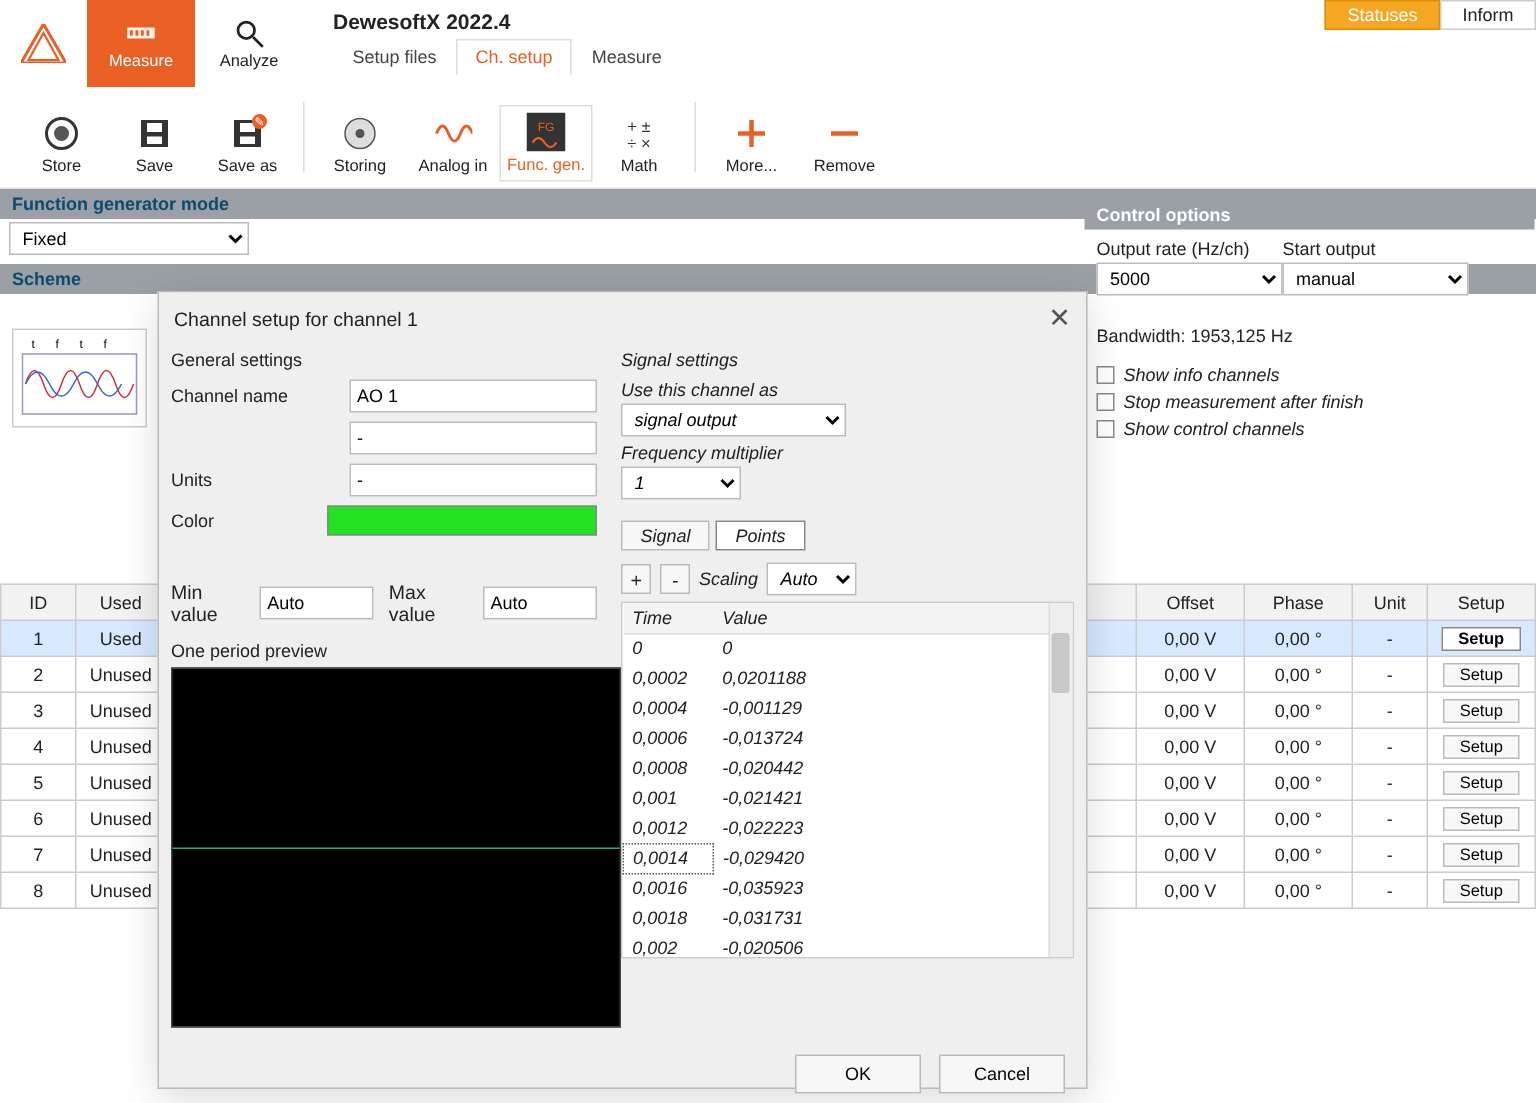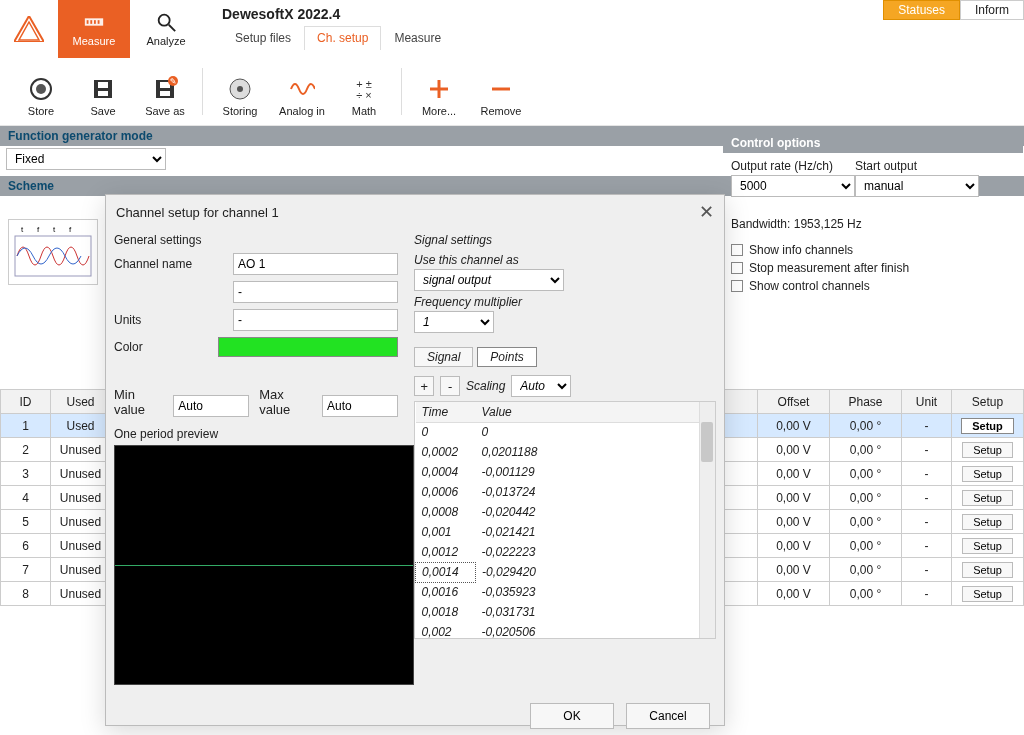--- a/index.html
+++ b/index.html
@@ -36,21 +36,21 @@
 select, input[type=text] { font: inherit; font-size:12px; border:1px solid #bbb; background:#fff; padding:2px 4px; height:22px; }
 .mode-select { width:160px; }
 
 .right-pane { position:absolute; top:133px; left:723px; width:300px; }
 .right-title { background:#9aa0a6; color:#fff; font-size:12px; font-weight:600; padding:3px 8px; }
 .right-grid { display:flex; padding:6px 8px 4px;align-items:flex-end; }
 .right-field label { display:block; font-size:12px; margin-bottom:2px; }
 .right-field select { width:124px; }
 .bw-label { font-size:12px; padding:0 8px 8px;margin-top:16px; }
 .check-list { padding:2px 8px; }
-.check-item { display:flex; align-items:center; gap:6px; font-size:12px; padding:2px 0; }
+.check-item { display:flex; align-items:center; gap:6px; font-size:12px; padding:2px 0;font-style:italic; }
 .fake-check { width:12px; height:12px; border:1px solid #888; display:inline-block; }
 
 
 .scheme-thumb { position:absolute; top:219px; left:8px; width:90px; height:66px; border:1px solid #ccc; background:#fff; display:flex; align-items:center; justify-content:center; }
 
 
 .grid-wrap { position:absolute; top:389px; left:0; width:1024px; }
 table.grid { border-collapse:collapse; width:100%; }
 table.grid th, table.grid td { border:1px solid #ccc; font-size:12px; text-align:center; height:24px; background:#fff; }
 table.grid th { background:#f2f2f2; font-weight:400; }
@@ -64,21 +64,21 @@
 .dlg-close { font-size:18px; color:#555; cursor:pointer; }
 .dlg-body { display:flex; flex:1; }
 .dlg-left { width:300px; padding:0 8px 8px; }
 .dlg-right { flex:1; padding:0 8px 8px; position:relative;font-style:italic; }
 .section-h { font-size:12px; padding:4px 0 6px; }
 .form-row { display:flex; align-items:center; gap:8px; margin-bottom:6px; }
 .form-row label { width:96px; font-size:12px; }
 .form-row input, .form-row select { flex:1;margin-left:29px; }
 .color-swatch { flex:1; height:20px; background:#22e222; border:1px solid #888; }
 .range-row { display:flex; gap:10px; margin-top:30px; }
-.range-row .pair { display:flex; align-items:flex-end; gap:6px; }
+.range-row .pair { display:flex; align-items:center; gap:6px; }
 .range-row input { width:76px; }
 .preview-label { font-size:12px; margin-top:10px; }
 .preview { width:300px; height:240px; background:#000; border:1px solid #444; margin-top:4px; position:relative; }
 .preview .axis { position:absolute; left:0; right:0; top:50%; border-top:1px solid #3a6; }
 
 .sig-row { display:flex; gap:20px; margin-top:4px; }
 .sig-col label { display:block; font-size:12px; margin-bottom:2px; }
 .sig-select { width:150px; }
 .freq-select { width:80px; }
 .tabbtns { display:flex; gap:4px; margin:14px 0 8px; }
@@ -180,20 +180,30 @@
     <span>Storing</span>
   </div>
   <div class="tool-btn">
     <span class="ticon">
         <svg viewBox="0 0 26 26">
           <path d="M2 13 Q6 3 10 13 T18 13 T26 13" fill="none" stroke="#ea6024" stroke-width="2"></path>
         </svg>
       </span>
     <span>Analog in</span>
   </div>
+  <div class="tool-btn active fgen">
+    <span class="ticon">
+        <svg viewBox="0 0 26 26">
+          <rect width="26" height="26" fill="#333"></rect>
+          <text x="13" y="12" text-anchor="middle" font-size="8" fill="#ea6024">FG</text>
+          <path d="M4 20 Q8 14 12 20 T20 20" fill="none" stroke="#ea6024" stroke-width="1.5"></path>
+        </svg>
+      </span>
+    <span>Func. gen.</span>
+  </div>
   <div class="tool-btn">
     <span class="ticon">
         <svg viewBox="0 0 26 26">
           <text x="13" y="12" text-anchor="middle" font-size="11" fill="#333">+ ±</text>
           <text x="13" y="23" text-anchor="middle" font-size="11" fill="#333">÷ ×</text>
         </svg>
       </span>
     <span>Math</span>
   </div>
   <div class="tool-sep"></div>

